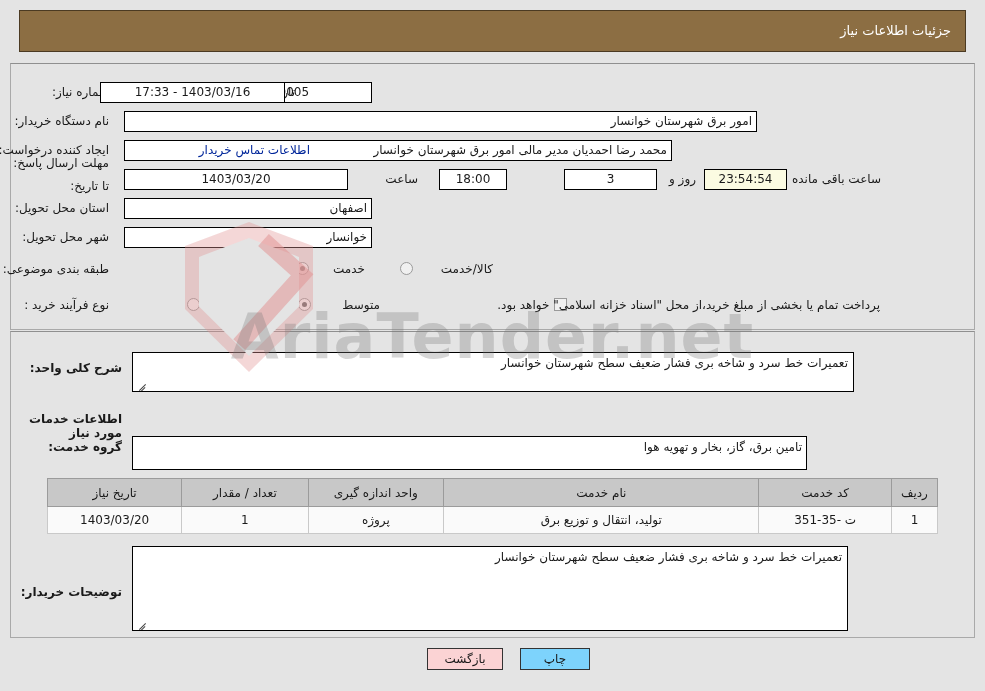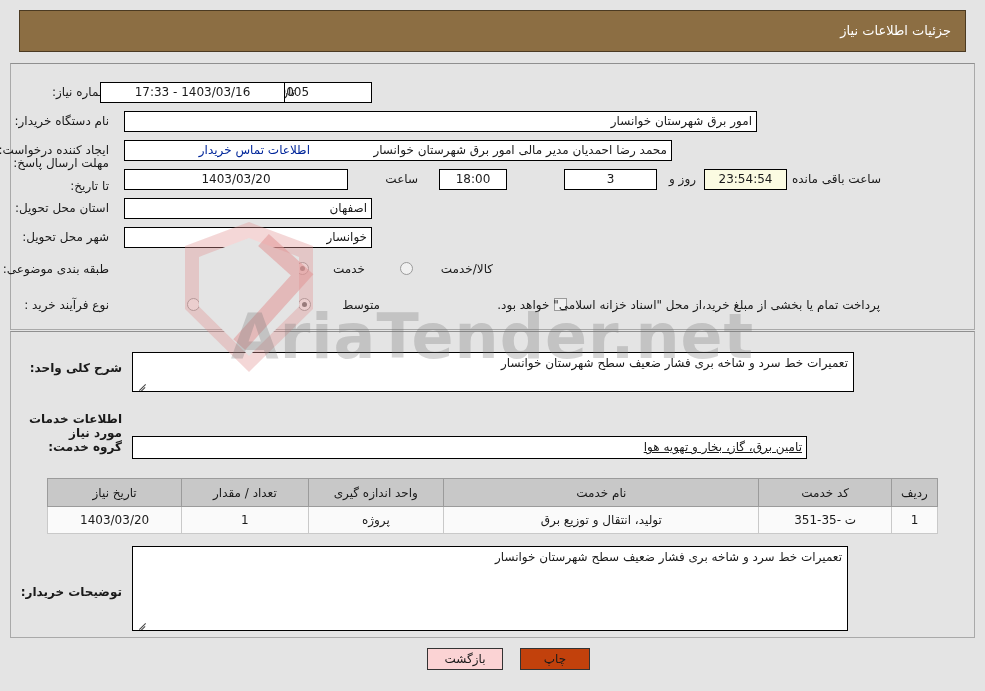--- a/index.html
+++ b/index.html
@@ -235,21 +235,21 @@
     box-sizing: border-box;
     height: 22px;
     border: 1px solid #333333;
     font-size: 12px;
     line-height: 20px;
     text-align: center;
     cursor: pointer;
     font-family: "DejaVu Sans", "Liberation Sans", sans-serif;
     color: #1a1a1a;
   }
-  .btn-print  { background: #c2410c; left: 520px; top: 648px; width: 70px; }
+  .btn-print  { background: #7dd3fc; left: 520px; top: 648px; width: 70px; }
   .btn-back   { background: #fbd3d4; left: 427px; top: 648px; width: 76px; }
 
   .sec-title {
     position: absolute;
     font-size: 12px;
     font-weight: bold;
     color: #1a1a1a;
   }
 </style>
 </head>
@@ -314,21 +314,21 @@
 
 <div class="lbl lbl-bold" style="right:863px; top:361px;">شرح کلی واحد:</div>
 <div class="txa" style="right:131px; top:352px; width:722px; height:40px;">
   <span>تعمیرات خط سرد و شاخه بری فشار ضعیف سطح شهرستان خوانسار</span>
   <span class="grip"></span>
 </div>
 
 <div class="sec-title" style="right:863px; top:412px;">اطلاعات خدمات مورد نیاز</div>
 
 <div class="lbl lbl-bold" style="right:863px; top:440px;">گروه خدمت:</div>
-<div class="fld right" style="right:178px; top:436px; width:675px; height:23px; line-height:21px;text-decoration:underline;">تامین برق، گاز، بخار و تهویه هوا</div>
+<div class="fld right" style="right:178px; top:436px; width:675px; height:34px; line-height:21px;">تامین برق، گاز، بخار و تهویه هوا</div>
 
 <table class="tbl">
   <thead>
     <tr>
       <th class="c-row">ردیف</th>
       <th class="c-code">کد خدمت</th>
       <th class="c-name">نام خدمت</th>
       <th class="c-unit">واحد اندازه گیری</th>
       <th class="c-qty">تعداد / مقدار</th>
       <th class="c-date">تاریخ نیاز</th>

